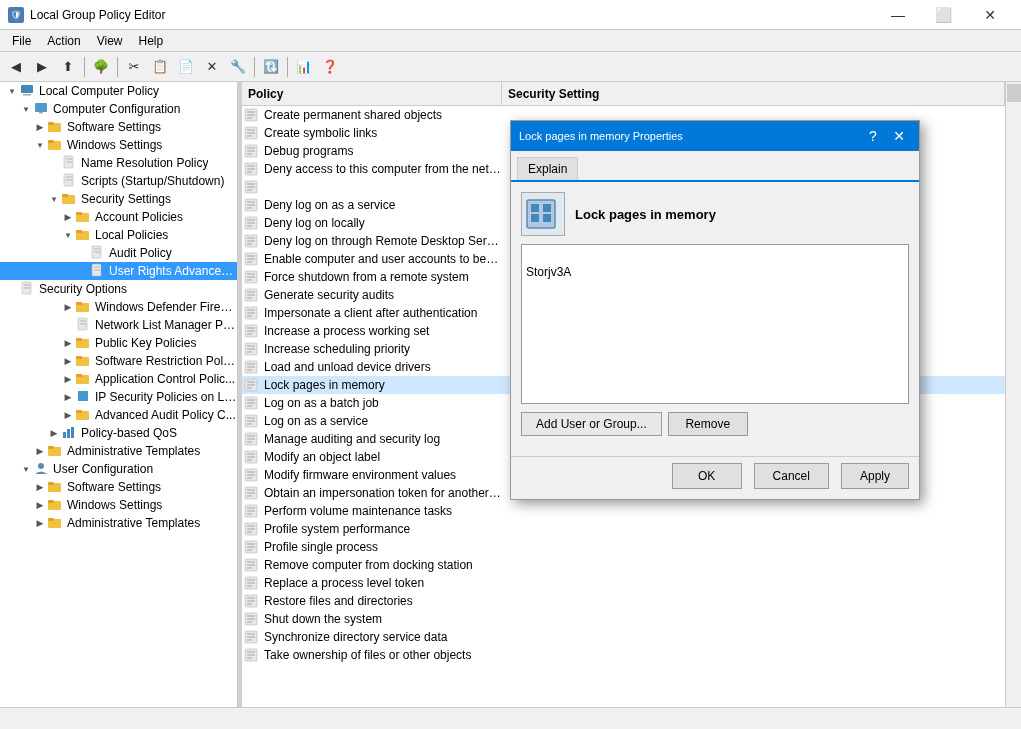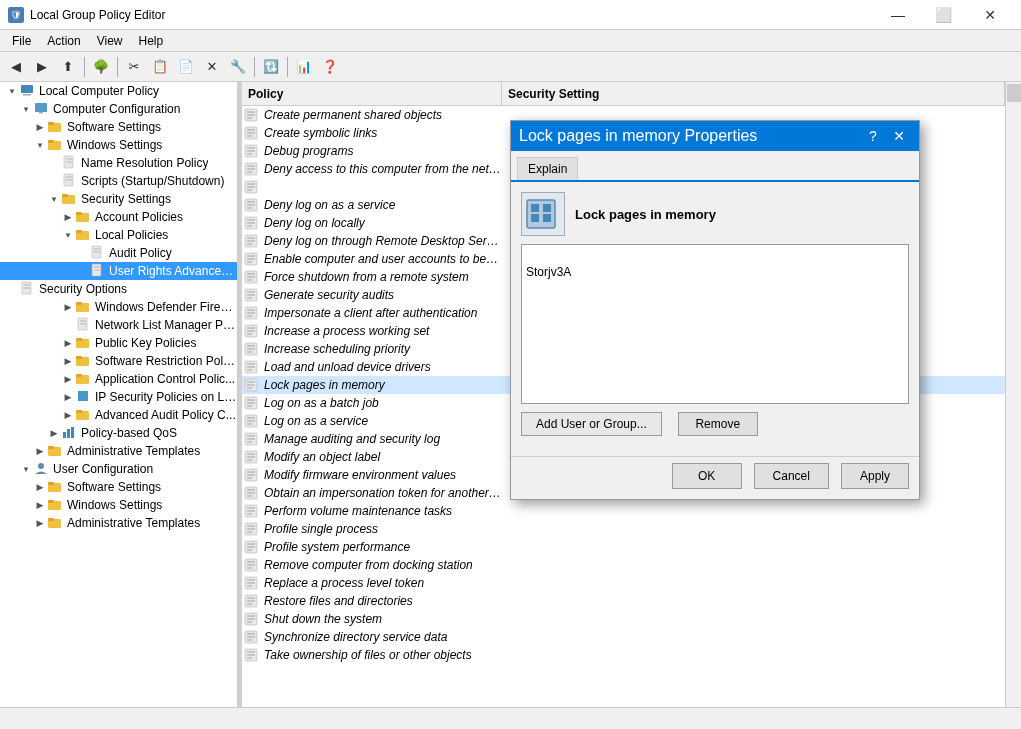--- a/index.html
+++ b/index.html
@@ -112,21 +112,20 @@
       cursor: pointer;
     }
 
     .list-body { overflow-y: auto; flex: 1; }
     .list-row {
       display: flex; align-items: center;
       height: 18px;
       border-bottom: 1px solid transparent;
       cursor: pointer;
       font-size: 12px;
-      font-style: italic;
     }
     .list-row.highlighted { background: #d0e8ff; }
 
     .list-col { padding: 0 4px; overflow: hidden; text-overflow: ellipsis; white-space: nowrap; }
     .list-icon { width: 18px; height: 18px; display: inline-flex; align-items: center; justify-content: center; font-size: 12px; flex-shrink: 0; }
 
     
     .scroll-right { width: 16px; background: #f0f0f0; border-left: 1px solid #ccc; }
 
     
@@ -163,21 +162,21 @@
 
     .dialog-titlebar {
       background: #0078d7;
       height: 30px;
       display: flex;
       align-items: center;
       padding: 0 8px;
       justify-content: space-between;
       color: white;
     }
-    .dialog-title { font-size: 16px; font-weight: normal; }
+    .dialog-title { font-size: 11px; font-weight: normal; }
     .dialog-title-btns { display: flex; gap: 2px; }
     .dialog-title-btn {
       width: 24px; height: 22px;
       display: flex; align-items: center; justify-content: center;
       background: transparent; border: none; color: white; cursor: pointer; font-size: 14px;
     }
 
     .dialog-tabs {
       display: flex;
       background: #f0f0f0;
@@ -226,21 +225,21 @@
       width: 100%;
       height: 160px;
       background: white;
       border: 1px solid #999;
       overflow-y: auto;
       margin-bottom: 8px;
       font-size: 12px;
     }
     .dialog-list-item { padding: 20px 4px; cursor: pointer; }
 
-    .dialog-btn-row { display: flex; gap: 16px; margin-bottom: 10px; }
+    .dialog-btn-row { display: flex; gap: 6px; margin-bottom: 10px; }
     .dialog-btn {
       padding: 4px 14px;
       background: #e0e0e0;
       border: 1px solid #999;
       cursor: pointer;
       font-size: 12px;
       min-width: 80px;
       text-align: center;
     }
     .dialog-btn.primary { background: #e8e8e8; }
@@ -805,33 +804,33 @@
         </div>
         <div class="list-row">
           <div class="list-icon">
             <svg width="14" height="14" viewBox="0 0 14 14">
               <rect x="1" y="1" width="12" height="12" rx="1" fill="#e8e8e8" stroke="#aaa" stroke-width="0.5"></rect>
               <line x1="3" y1="4" x2="11" y2="4" stroke="#888" stroke-width="0.7"></line>
               <line x1="3" y1="7" x2="11" y2="7" stroke="#888" stroke-width="0.7"></line>
               <line x1="3" y1="10" x2="8" y2="10" stroke="#888" stroke-width="0.7"></line>
             </svg>
           </div>
+          <div class="list-col" style="width: 245px; min-width: 245px;">Profile system performance</div>
+          <div class="list-col" style="flex: 1 1 0%;"></div>
+        </div>
+        <div class="list-row">
+          <div class="list-icon">
+            <svg width="14" height="14" viewBox="0 0 14 14">
+              <rect x="1" y="1" width="12" height="12" rx="1" fill="#e8e8e8" stroke="#aaa" stroke-width="0.5"></rect>
+              <line x1="3" y1="4" x2="11" y2="4" stroke="#888" stroke-width="0.7"></line>
+              <line x1="3" y1="7" x2="11" y2="7" stroke="#888" stroke-width="0.7"></line>
+              <line x1="3" y1="10" x2="8" y2="10" stroke="#888" stroke-width="0.7"></line>
+            </svg>
+          </div>
           <div class="list-col" style="width: 245px; min-width: 245px;">Profile single process</div>
-          <div class="list-col" style="flex: 1 1 0%;"></div>
-        </div>
-        <div class="list-row">
-          <div class="list-icon">
-            <svg width="14" height="14" viewBox="0 0 14 14">
-              <rect x="1" y="1" width="12" height="12" rx="1" fill="#e8e8e8" stroke="#aaa" stroke-width="0.5"></rect>
-              <line x1="3" y1="4" x2="11" y2="4" stroke="#888" stroke-width="0.7"></line>
-              <line x1="3" y1="7" x2="11" y2="7" stroke="#888" stroke-width="0.7"></line>
-              <line x1="3" y1="10" x2="8" y2="10" stroke="#888" stroke-width="0.7"></line>
-            </svg>
-          </div>
-          <div class="list-col" style="width: 245px; min-width: 245px;">Profile system performance</div>
           <div class="list-col" style="flex: 1 1 0%;"></div>
         </div>
         <div class="list-row">
           <div class="list-icon">
             <svg width="14" height="14" viewBox="0 0 14 14">
               <rect x="1" y="1" width="12" height="12" rx="1" fill="#e8e8e8" stroke="#aaa" stroke-width="0.5"></rect>
               <line x1="3" y1="4" x2="11" y2="4" stroke="#888" stroke-width="0.7"></line>
               <line x1="3" y1="7" x2="11" y2="7" stroke="#888" stroke-width="0.7"></line>
               <line x1="3" y1="10" x2="8" y2="10" stroke="#888" stroke-width="0.7"></line>
             </svg>

